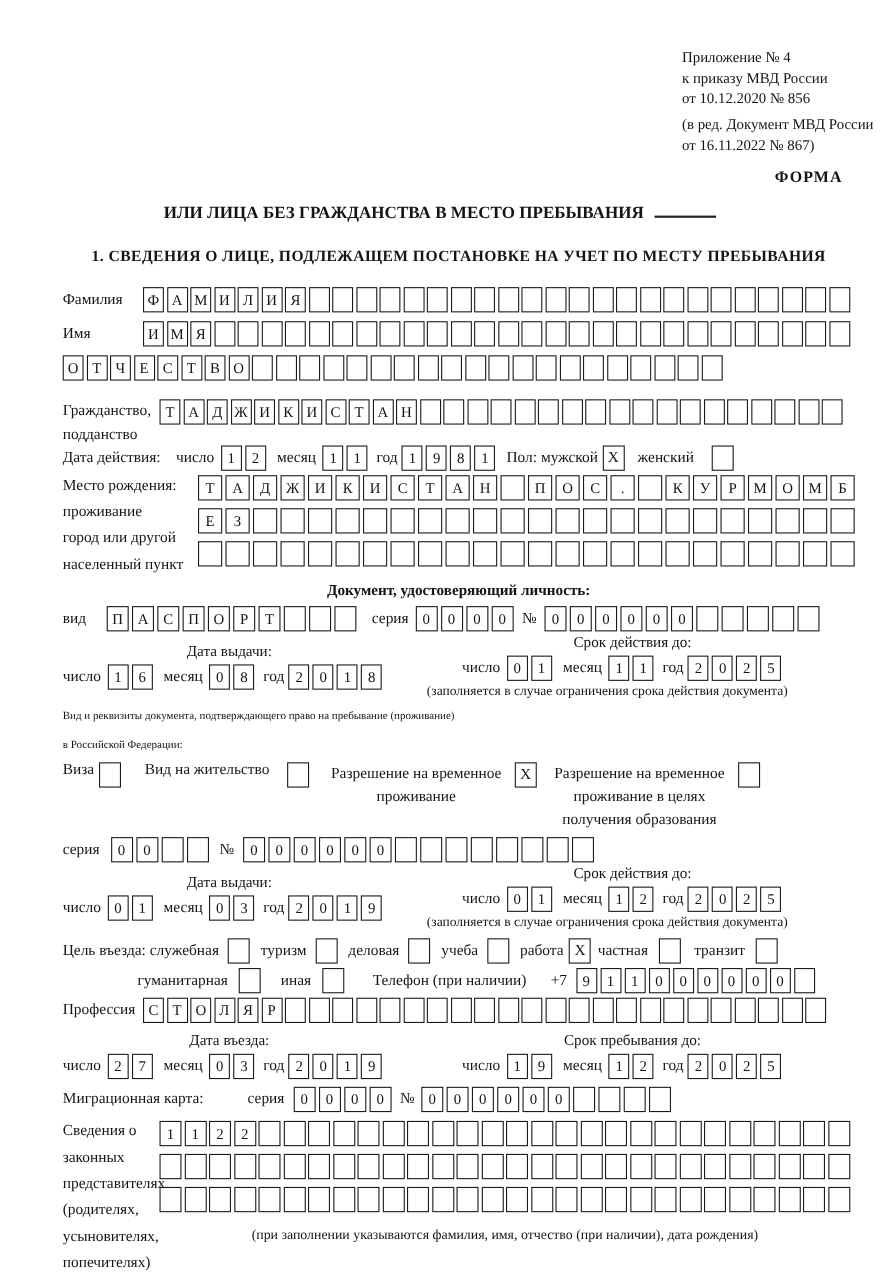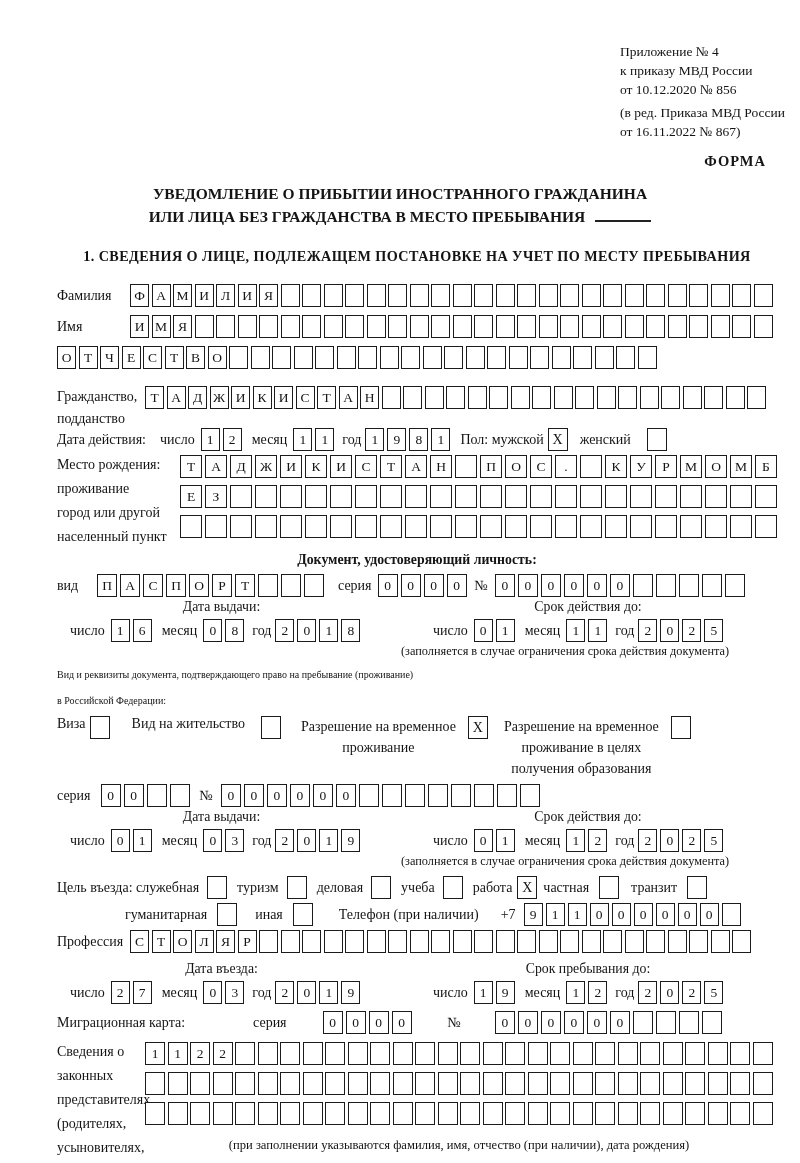--- a/index.html
+++ b/index.html
@@ -44,21 +44,21 @@
   
   .colblock { display:flex; align-items:flex-start; }
   .bp-labels { width:123px; line-height:24px; font-size:14px; }
   .bp-cells { display:flex; flex-direction:column; gap:7px; padding-top:2px; }
   .rep-labels { width:88px; line-height:24px; font-size:14px; }
   .rep-cells { display:flex; flex-direction:column; gap:7px; padding-top:2px; }
 
   .doc-heading { margin-top:3px; width:720px; text-align:center; font-weight:bold; font-size:13.8px; height:20px; }
 
   
-  .date-pair { display:flex; align-items:flex-start;margin-left:13px; }
+  .date-pair { display:flex; align-items:center; }
   .dp-left { width:363px; }
   .dp-right { width:340px; }
   .dp-head { text-align:center; font-size:13.8px; height:18px; }
   .dp-head.l { padding-right:60px; }
   .dp-head.r { padding-right:30px; }
   .dp-row { display:flex; align-items:center; white-space:nowrap; height:27px; font-size:14px; }
   .dp-note { margin-left:-32px; white-space:nowrap; font-size:12.3px; height:16px; }
 
   .dg-l { margin:0 6px 0 0; }
   .dg-m { margin:0 6px 0 10px; }
@@ -74,27 +74,26 @@
 </style>
 </head>
 <body>
 
 <div class="page">
 
   <div class="annex">
     <div>Приложение № 4</div>
     <div>к приказу МВД России</div>
     <div>от 10.12.2020 № 856</div>
-    <div class="nl0">(в ред. Приказа МВД России</div>
+    <div class="nl0">(в ред. Документ МВД России</div>
     <div>от 16.11.2022 № 867)</div>
   </div>
   <div class="forma">ФОРМА</div>
 
   <div class="title">
-    <div>УВЕДОМЛЕНИЕ О ПРИБЫТИИ ИНОСТРАННОГО ГРАЖДАНИНА</div>
     <div><span>ИЛИ ЛИЦА БЕЗ ГРАЖДАНСТВА В МЕСТО ПРЕБЫВАНИЯ</span><span class="u-line"></span></div>
   </div>
 
   <div class="sec-heading">1. СВЕДЕНИЯ О ЛИЦЕ, ПОДЛЕЖАЩЕМ ПОСТАНОВКЕ НА УЧЕТ ПО МЕСТУ ПРЕБЫВАНИЯ</div>
 
   <div class="row" style="margin-top:17px;">
     <span class="lbl" style="width:73px;">Фамилия</span>
     <span class="cells">
         <span class="cell">Ф</span>
         <span class="cell">А</span>
@@ -636,21 +635,21 @@
         <span class="cells g3">
             <span class="cell">2</span>
             <span class="cell">0</span>
             <span class="cell">2</span>
             <span class="cell">5</span>
           </span>
       </div>
     </div>
   </div>
 
-  <div class="row" style="margin-top:3px;gap:28px;">
+  <div class="row" style="margin-top:3px;">
     <span class="lbl">Миграционная карта:</span>
     <span class="lbl" style="margin:0 8px 0 40px;">серия</span>
     <span class="cells g3 cw20">
         <span class="cell">0</span>
         <span class="cell">0</span>
         <span class="cell">0</span>
         <span class="cell">0</span>
       </span>
     <span class="lbl" style="margin:0 6px 0 8px;">№</span>
     <span class="cells g3 cw20">

